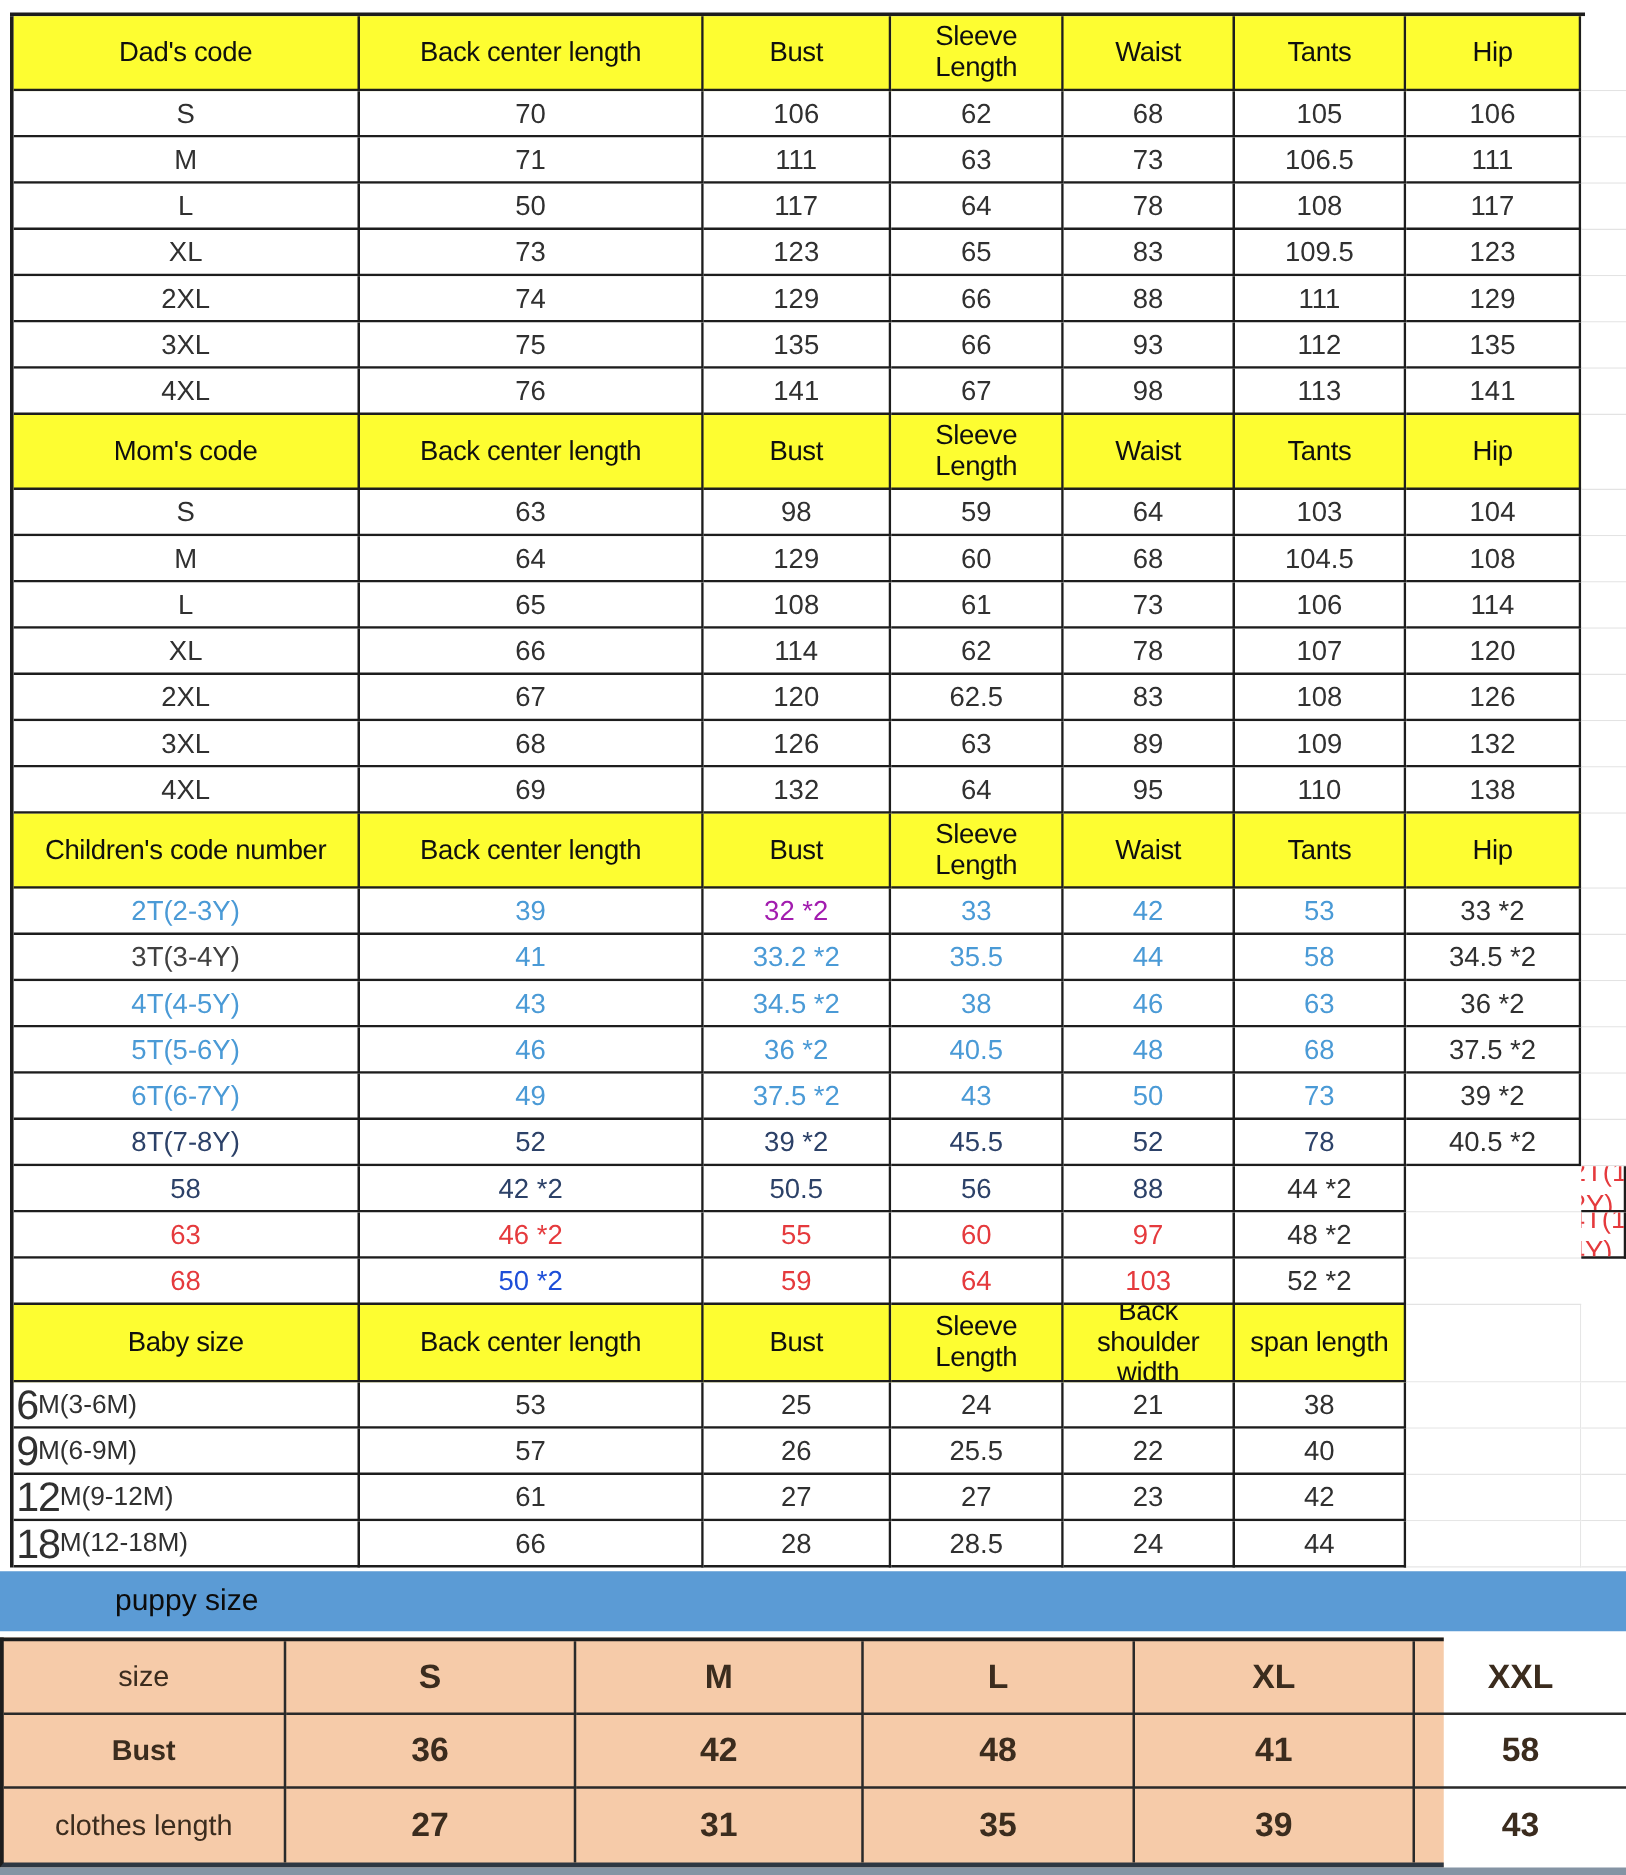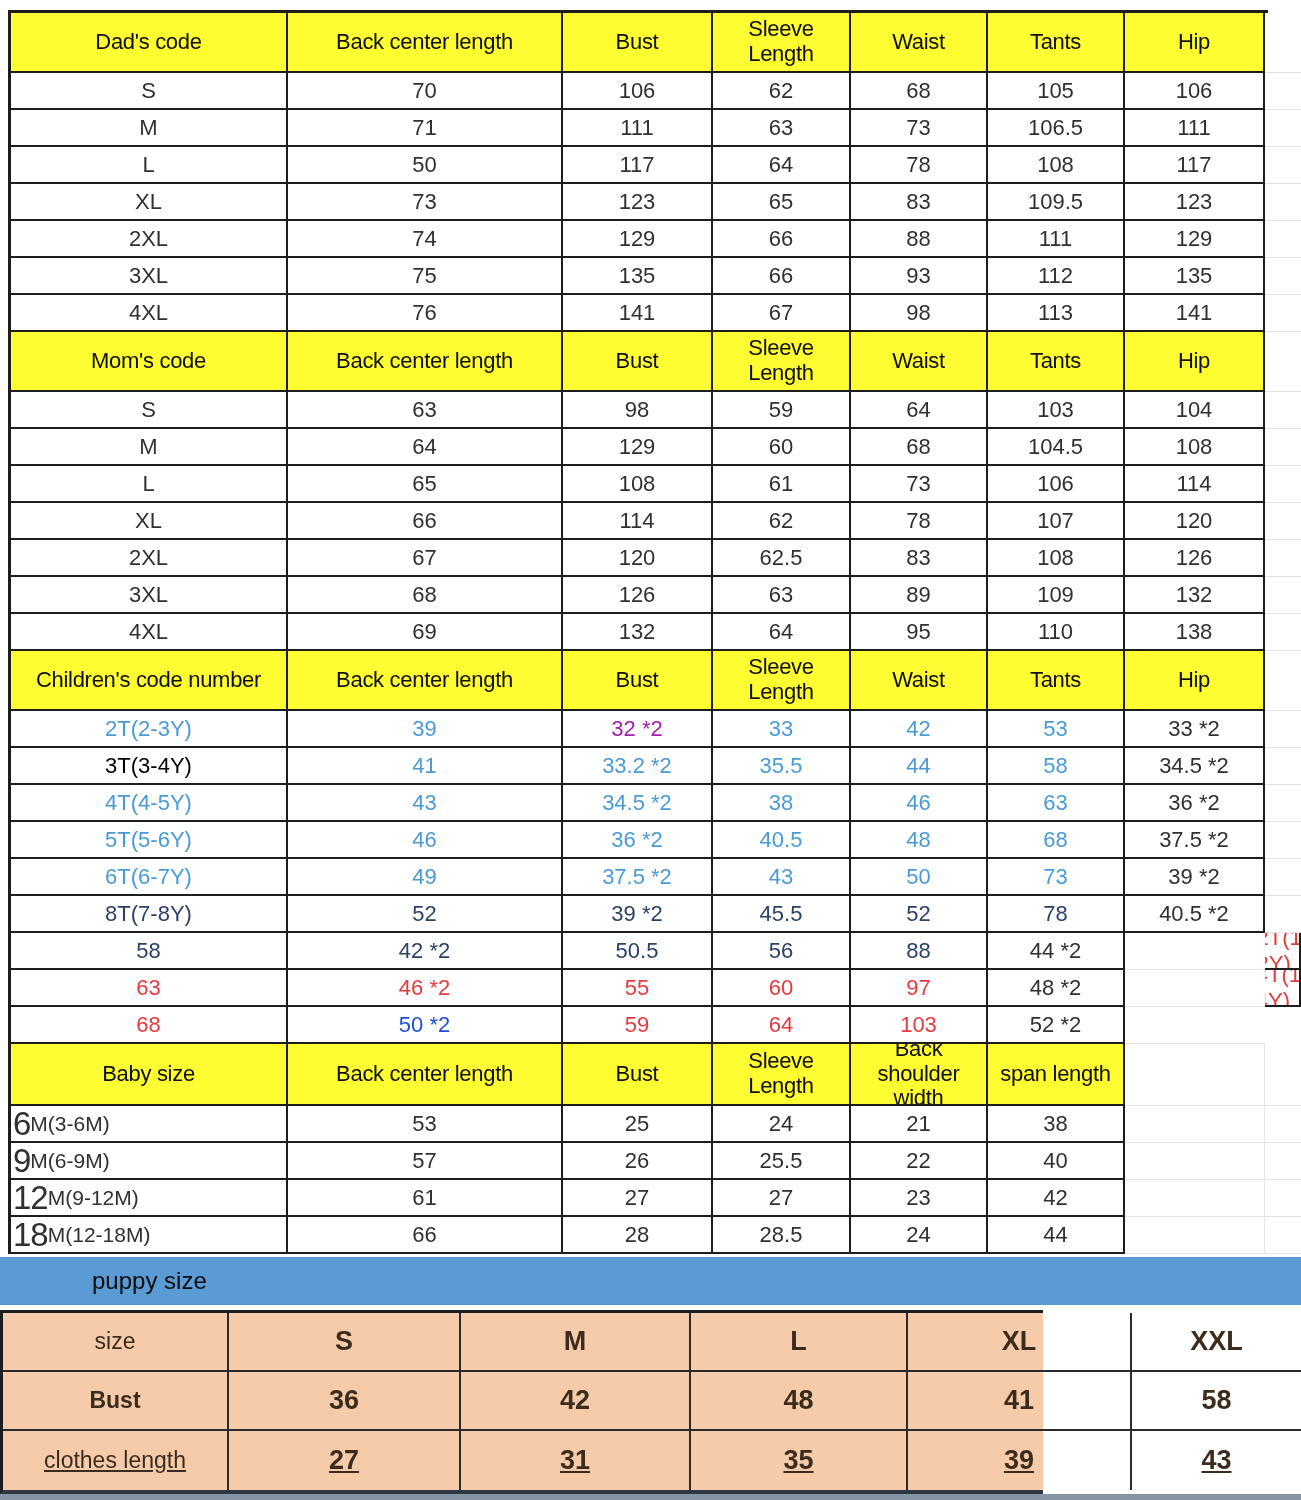--- a/index.html
+++ b/index.html
@@ -39,33 +39,33 @@
   .baby-label{justify-content:flex-start;padding-left:2px;}
   .bprefix{font-size:33px;line-height:1;letter-spacing:-1px;}
   .brest{font-size:21px;line-height:1;}
   
   .puppy-banner{
     position:absolute;top:1257px;left:0;width:1301px;height:48px;
     background:#5b9bd5;display:flex;align-items:center;
   }
   .puppy-banner span{padding-left:92px;font-size:24px;color:#0c0c0c;}
   .puppy-table{
-    position:absolute;top:1310px;left:0;width:1043px;height:184px;
+    position:absolute;top:1310px;left:0;width:1155px;height:184px;
     box-sizing:border-box;background:#f6cba9;
     border-top:3px solid #1d1d1d;border-left:3px solid #1d1d1d;border-bottom:4px solid #2e3742;
     display:grid;
     grid-template-columns:226px 232px 230px 217px 224px 169px;
     grid-template-rows:1fr 1fr 1fr;
   }
   .pc{
     box-sizing:border-box;display:flex;align-items:center;justify-content:center;
     border-right:2px solid #2a2a2a;border-bottom:2px solid #2a2a2a;color:#3b2c1e;
   }
   .pc:nth-child(6n){border-right:none;}
-  .pc:nth-child(n+13){border-bottom:none;text-decoration:underline;}
+  .pc:nth-child(n+13){border-bottom:none;}
   .plabel{font-size:23px;font-weight:400;}
   .puppy-table > .pc:nth-child(7){font-weight:700;}
   .pval{font-size:27px;font-weight:700;}
   .bottom-strip{
     position:absolute;top:1494px;left:0;width:1301px;height:6px;
     background:#8494a4;
   }
 </style>
 </head>
 <body>
@@ -218,21 +218,21 @@
         <div class="c h">Hip</div>
         <div class="mcell"></div>
         <div class="c d" style="color: rgb(74, 154, 214);">2T(2-3Y)</div>
         <div class="c d" style="color: rgb(74, 154, 214);">39</div>
         <div class="c d" style="color: #a21caf;">32 *2</div>
         <div class="c d" style="color: rgb(74, 154, 214);">33</div>
         <div class="c d" style="color: rgb(74, 154, 214);">42</div>
         <div class="c d" style="color: rgb(74, 154, 214);">53</div>
         <div class="c d" style="color: rgb(48, 48, 48);">33 *2</div>
         <div class="mcell"></div>
-        <div class="c d" style="color: #000000; text-align: center;">3T(3-4Y)</div>
+        <div class="c d" style="color: #404040; text-align: center;">3T(3-4Y)</div>
         <div class="c d" style="color: rgb(74, 154, 214);">41</div>
         <div class="c d" style="color: rgb(74, 154, 214);">33.2 *2</div>
         <div class="c d" style="color: rgb(74, 154, 214);">35.5</div>
         <div class="c d" style="color: rgb(74, 154, 214);">44</div>
         <div class="c d" style="color: rgb(74, 154, 214);">58</div>
         <div class="c d" style="color: rgb(48, 48, 48);">34.5 *2</div>
         <div class="mcell"></div>
         <div class="c d" style="color: rgb(74, 154, 214);">4T(4-5Y)</div>
         <div class="c d" style="color: rgb(74, 154, 214);">43</div>
         <div class="c d" style="color: rgb(74, 154, 214);">34.5 *2</div>

